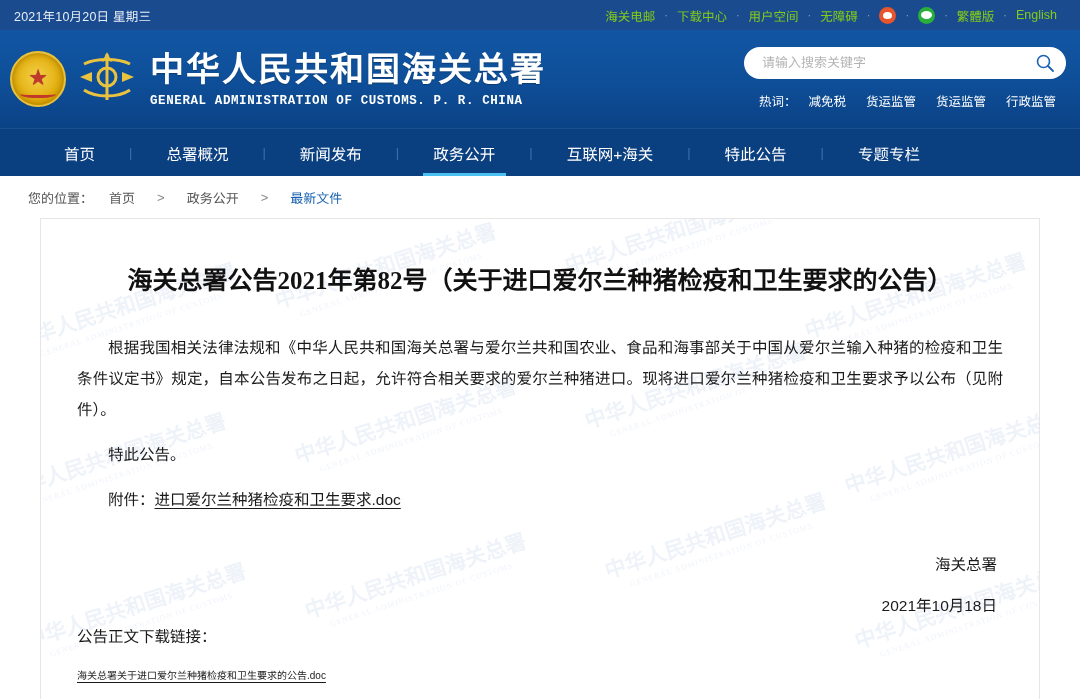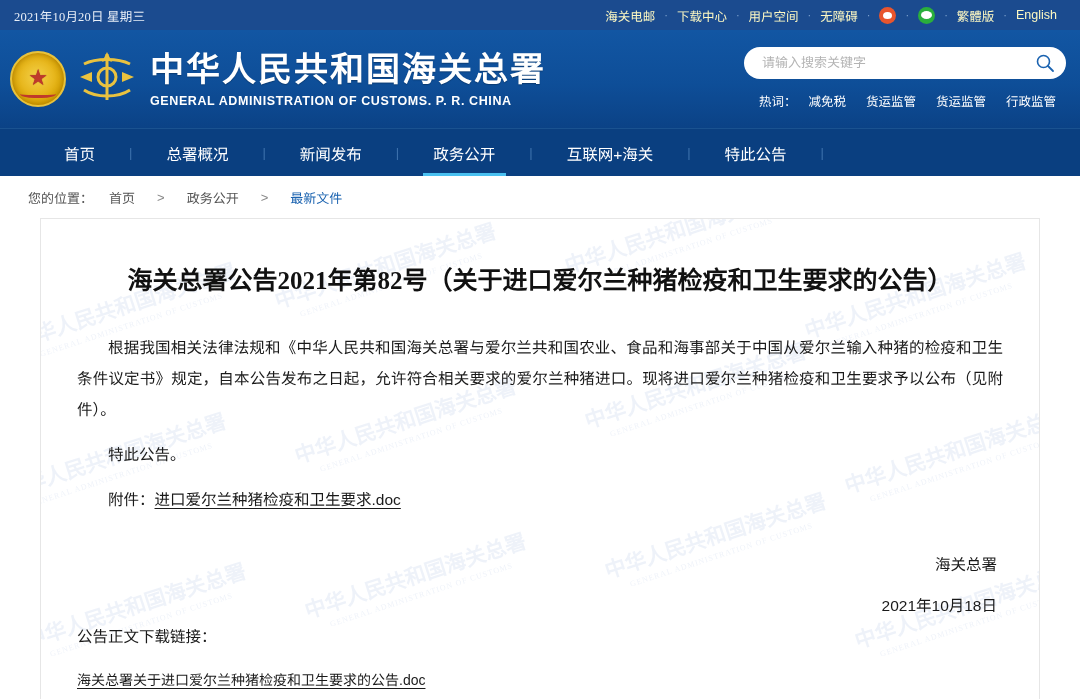--- a/index.html
+++ b/index.html
@@ -15,24 +15,24 @@
   .topbar {
     height: 30px;
     background: #1b4b8f;
     color: #ffffff;
     display: flex;
     align-items: center;
     justify-content: space-between;
     padding: 0 14px;
     font-size: 12.5px;
   }
-  .topbar .date { color: #e8eef7; font-size: 12.5px; letter-spacing: .2px; font-family: Liberation Serif, serif; }
+  .topbar .date { color: #e8eef7; font-size: 12.5px; letter-spacing: .2px; }
   .topbar .links { display: flex; align-items: center; gap: 0; }
   .topbar .links a {
-    color: #fef9c3; text-decoration: none; font-size: 12.5px;
+    color: #84cc16; text-decoration: none; font-size: 12.5px;
     padding: 0 9px;
     text-align: right;
   }
   .topbar .dot { color: #7fa3cf; font-size: 11px; }
   .icon-circ {
     display: inline-block; width: 17px; height: 17px; border-radius: 50%;
     vertical-align: middle; position: relative;
   }
   .icon-weibo { background: #e8552d; }
   .icon-weibo::after {
@@ -83,21 +83,21 @@
   .logo-mark svg { display: block; }
   .title-block { display: flex; flex-direction: column; justify-content: center; }
   .title-cn {
     color: #ffffff; font-size: 34px; font-weight: 700; letter-spacing: 2px;
     font-family: "Liberation Serif", "DejaVu Serif", serif;
     line-height: 1.15;
     text-shadow: 0 1px 1px rgba(0,0,0,.25);
   }
   .title-en {
     color: #ffffff; font-size: 12.5px; font-weight: 700; letter-spacing: .6px;
-    font-family: Liberation Sans, sans-serif;
+    font-family: Liberation Mono, monospace;
     margin-top: 4px;
   }
 
   .header-right {
     margin-left: auto;
     display: flex; flex-direction: column; align-items: flex-end;
     padding-bottom: 2px;
   }
   .search-wrap {
     width: 322px; height: 32px; background: #ffffff; border-radius: 16px;
@@ -187,21 +187,21 @@
   .doc-body p { margin: 0 0 14px 0; text-align: justify; }
   .indent { text-indent: 2em; }
   .attach-link, .dl-link {
     color: #1a1a1a; text-decoration: underline; text-underline-offset: 3px;
   }
   .sign { text-align: right; margin: 34px 0 0 0; padding-right: 6px; }
   .sign .line2 { margin-top: 10px; }
   .dl-head { margin-top: 46px; }
   .dl-list { margin-top: 14px; }
   .dl-list a { display: block; margin-bottom: 22px; color: #1a1a1a;
-    text-decoration: underline; text-underline-offset: 3px; font-size: 14px; }
+    text-decoration: underline; text-underline-offset: 3px; font-size: 10px; }
 </style>
 </head>
 <body>
 
 <div class="topbar">
   <div class="date">2021年10月20日 星期三</div>
   <div class="links">
     <a href="#">海关电邮</a>
     <span class="dot">·</span>
     <a href="#">下载中心</a>
@@ -269,20 +269,21 @@
     <a href="#">总署概况</a>
     <span class="sep">|</span>
     <a href="#">新闻发布</a>
     <span class="sep">|</span>
     <a href="#" class="active">政务公开</a>
     <span class="sep">|</span>
     <a href="#">互联网+海关</a>
     <span class="sep">|</span>
     <a href="#">特此公告</a>
     <span class="sep">|</span>
+    <a href="#">专题专栏</a>
   </div>
 </nav>
 
 <div class="breadcrumb">
   <span>您的位置：</span>
   <a href="#">首页</a>
   <span class="arrow">&gt;</span>
   <a href="#">政务公开</a>
   <span class="arrow">&gt;</span>
   <span class="cur">最新文件</span>

